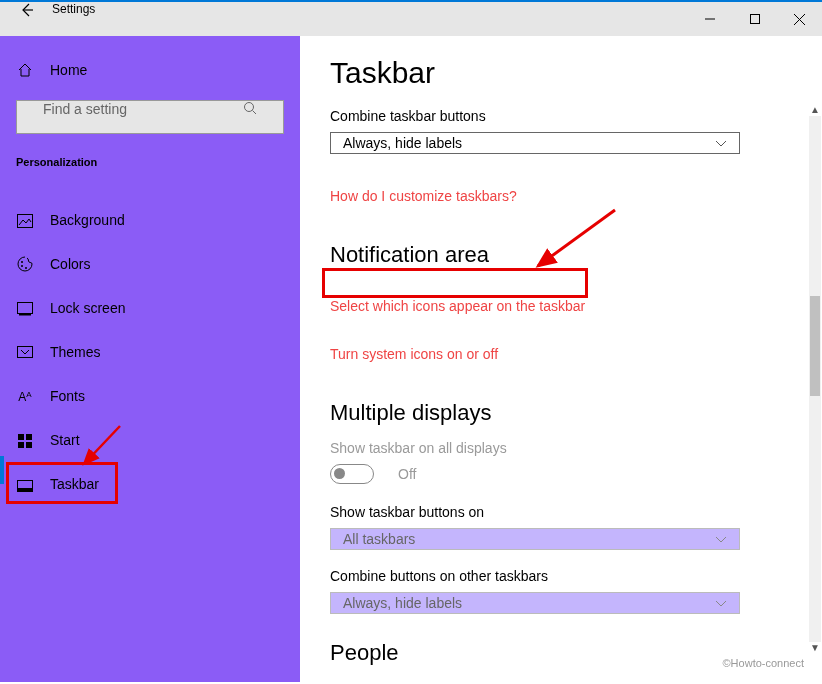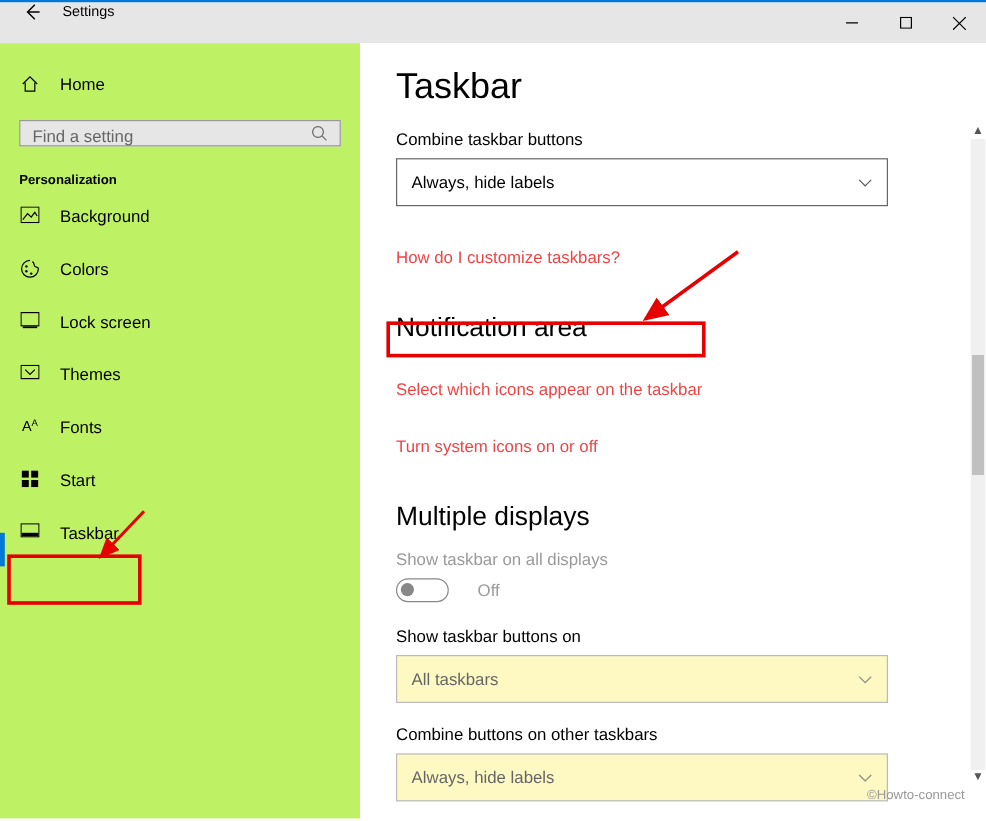--- a/index.html
+++ b/index.html
@@ -41,86 +41,86 @@
       display: flex;
       align-items: center;
       justify-content: center;
     }
     .layout {
       display: flex;
       height: calc(100% - 36px);
     }
     .sidebar {
       width: 300px;
-      background: #bef264;
+      background: #8b5cf6;
       padding: 14px 0 0 0;
       position: relative;
     }
     .main {
       flex: 1;
       background: #fff;
       padding: 20px 34px 10px 30px;
       overflow-y: auto;
       position: relative;
     }
     .home-item {
       display: flex;
       align-items: center;
       height: 40px;
       padding-left: 16px;
     }
     .home-item .lbl { margin-left: 16px; }
     .searchbox {
       margin: 10px 16px 16px 16px;
-      height: 22px;
+      height: 34px;
       border: 1px solid #999;
       display: flex;
-      align-items: flex-end;
-      padding: 0 10px;
+      align-items: flex-start;
+      padding: 0 26px;
       color: #666;
       background: #e6e6e6;
       justify-content: space-between;
     }
     .category {
       font-weight: 600;
       font-size: 11px;
       padding: 6px 16px 16px 16px;
     }
     .navitem {
       display: flex;
-      align-items: flex-start;
+      align-items: flex-end;
       height: 44px;
       padding-left: 16px;
       position: relative;
     }
     .navitem .lbl { margin-left: 16px; font-size: 14px; }
     .navitem.selected::before {
       content: "";
       position: absolute;
       left: 0; top: 8px; bottom: 8px;
       width: 4px;
       background: #0078d7;
     }
     .icon { width: 18px; display:inline-flex; justify-content:center; }
     h1.page-title { font-weight: 400; font-size: 30px; margin-bottom: 18px; }
     .field-label { font-size: 14px; margin-bottom: 8px; }
     .dropdown {
       border: 1px solid #666;
-      height: 40px;
+      height: 22px;
       width: 410px;
       display: flex;
       align-items: center;
       justify-content: space-between;
       padding: 0 12px;
       font-size: 14px;
       margin-bottom: 18px;
       background: #fff;
     }
     .dropdown.disabled {
-      background: #fef9c3;
+      background: #c4b5fd;
       border-color: #bbb;
       color: #666;
       gap: 36px;
     }
     .link {
       color: #ef4444;
       font-size: 14px;
       display: inline-block;
       margin-bottom: 12px;
       margin-top: 16px;

